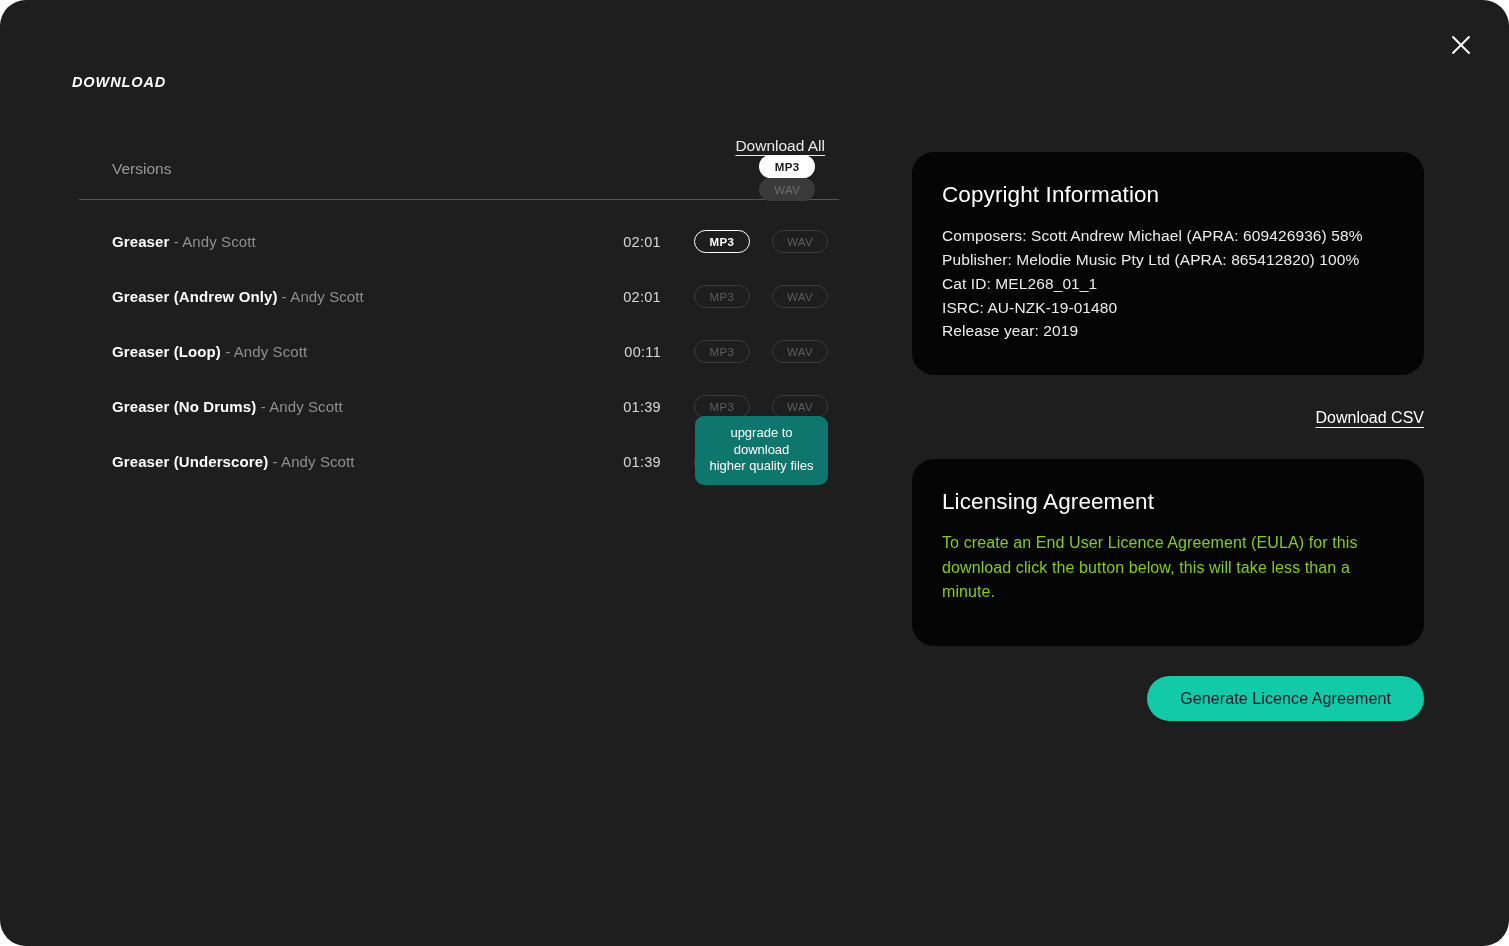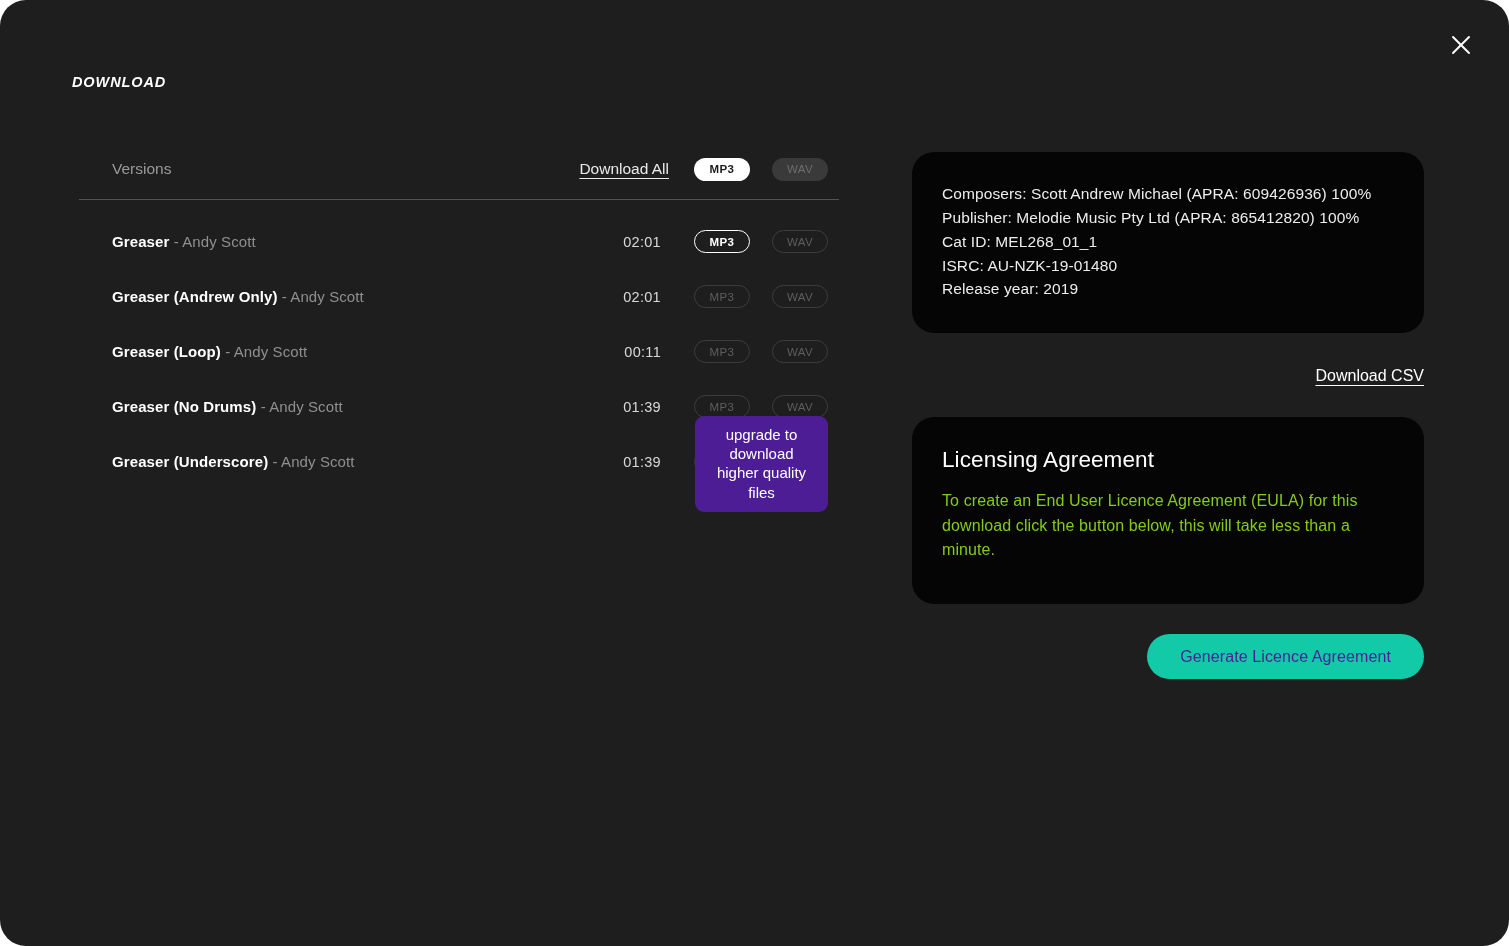--- a/index.html
+++ b/index.html
@@ -91,20 +91,21 @@
     color: #eaeaea;
     text-decoration: underline;
     text-underline-offset: 3.5px;
     cursor: pointer;
     white-space: nowrap;
     margin-right: 14px;
   }
   #versions-head .v-headlinks {
     display: flex;
     align-items: center;
+    flex-direction: column;
   }
 
   #divider {
     height: 1px;
     background: #545454;
     margin-top: 9px;
     margin-bottom: 14px;
   }
 
   .track-row { height: 55px; }
@@ -141,25 +142,25 @@
   .pill-solid-dim   { background: #3a3a3a; color: #6d6d6d; }
   .pill-out-bright  { border-color: #ffffff; color: #ffffff; font-weight: bold; }
   .pill-out-dim     { border-color: #3d3d3d; color: #5e5e5e; }
 
   
   #tooltip {
     position: absolute;
     left: 695px;
     top: 416px;
     width: 133px;
-    background: #4c1d95;
+    background: #0f766e;
     border-radius: 9px;
     padding: 9px 8px 10px 8px;
     text-align: center;
-    font-size: 15px;
+    font-size: 13px;
     line-height: 1.28;
     color: #ffffff;
     z-index: 10;
   }
 
   
   #right-col {
     position: absolute;
     left: 912px;
     top: 152px;
@@ -209,21 +210,21 @@
 
   #licensing-card { padding-bottom: 42px; }
 
   #generate-wrap {
     display: flex;
     justify-content: flex-end;
     margin-top: 30px;
   }
   #generate-btn {
     background: #12c9a8;
-    color: #4c1d95;
+    color: #0f172a;
     border: none;
     border-radius: 24px;
     height: 45px;
     padding: 0 33px;
     font-size: 16px;
     letter-spacing: 0.1px;
     cursor: pointer;
     font-family: "Liberation Sans", sans-serif;
   }
 </style>
@@ -328,21 +329,22 @@
   </div>
 
   <div id="tooltip">
     <div>upgrade to download</div>
     <div>higher quality files</div>
   </div>
 
   <div id="right-col">
 
     <div id="copyright-card" class="card">
-      <div class="card-line">Composers: Scott Andrew Michael (APRA: 609426936) 100%</div>
+      <div class="card-title">Copyright Information</div>
+      <div class="card-line">Composers: Scott Andrew Michael (APRA: 609426936) 58%</div>
       <div class="card-line">Publisher: Melodie Music Pty Ltd (APRA: 865412820) 100%</div>
       <div class="card-line">Cat ID: MEL268_01_1</div>
       <div class="card-line">ISRC: AU-NZK-19-01480</div>
       <div class="card-line">Release year: 2019</div>
     </div>
 
     <div id="download-csv-wrap">
       <span id="download-csv">Download CSV</span>
     </div>
 

